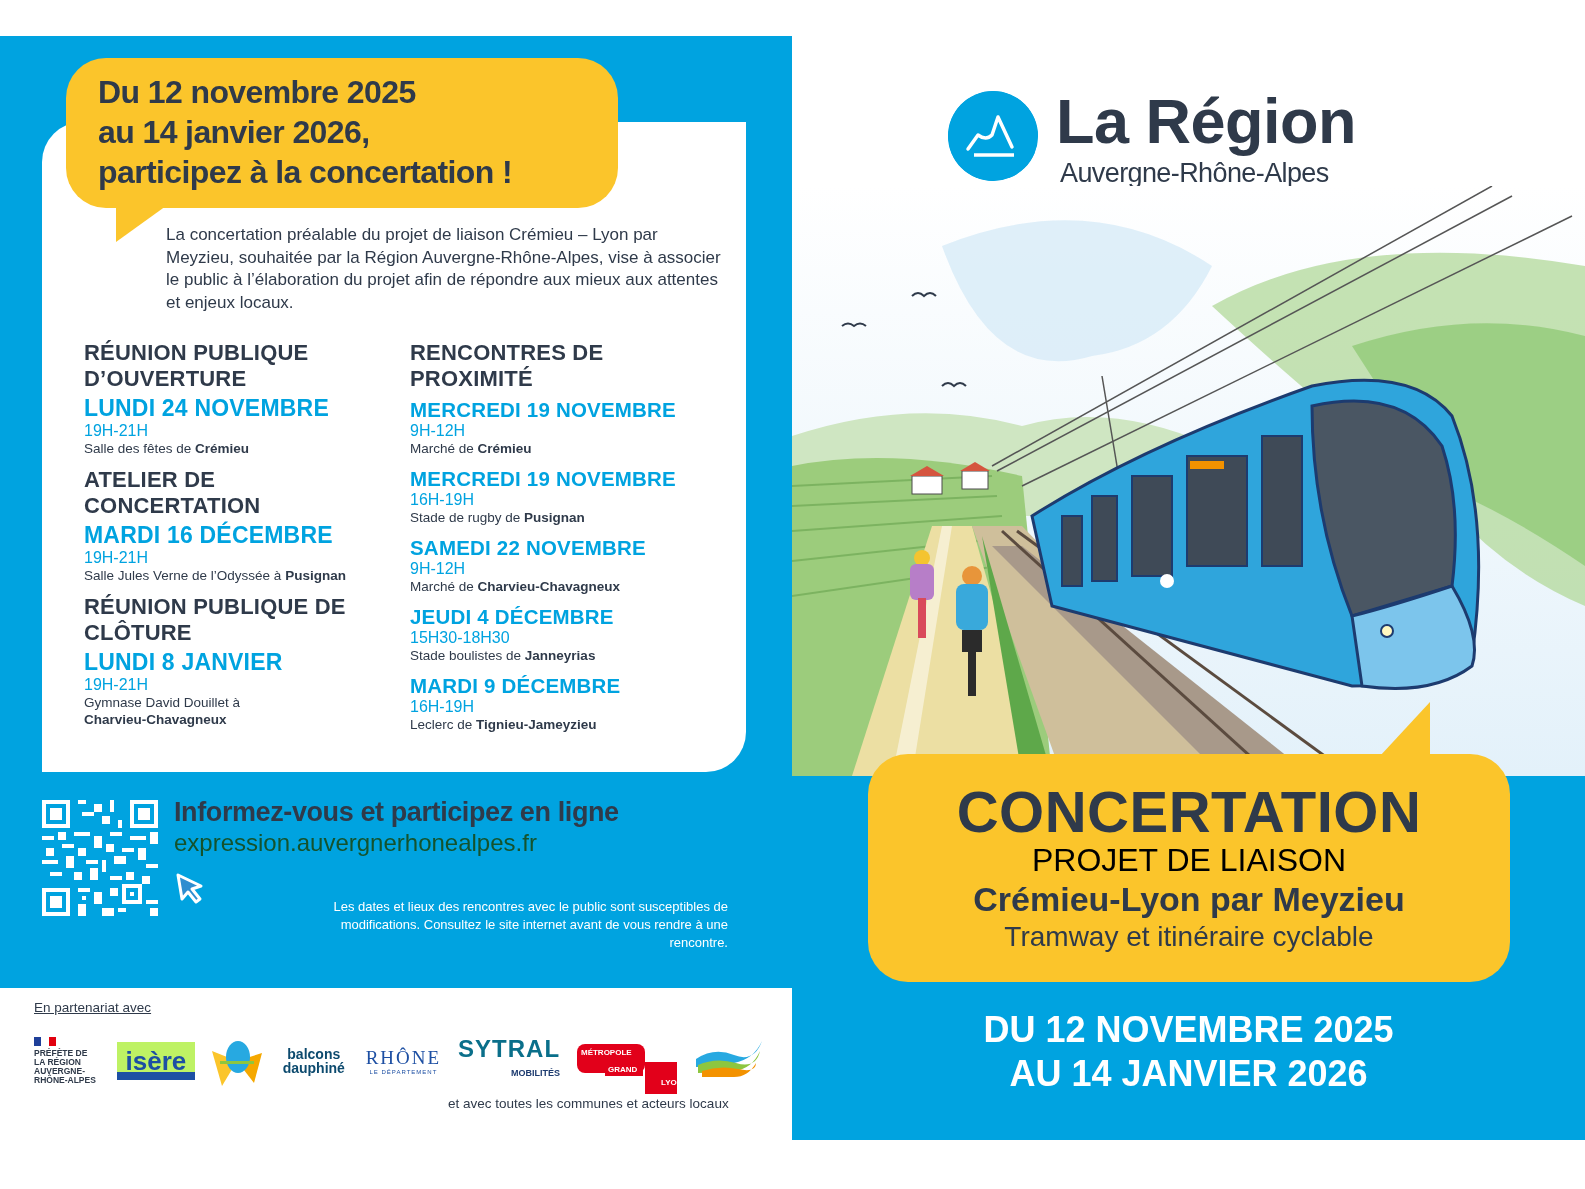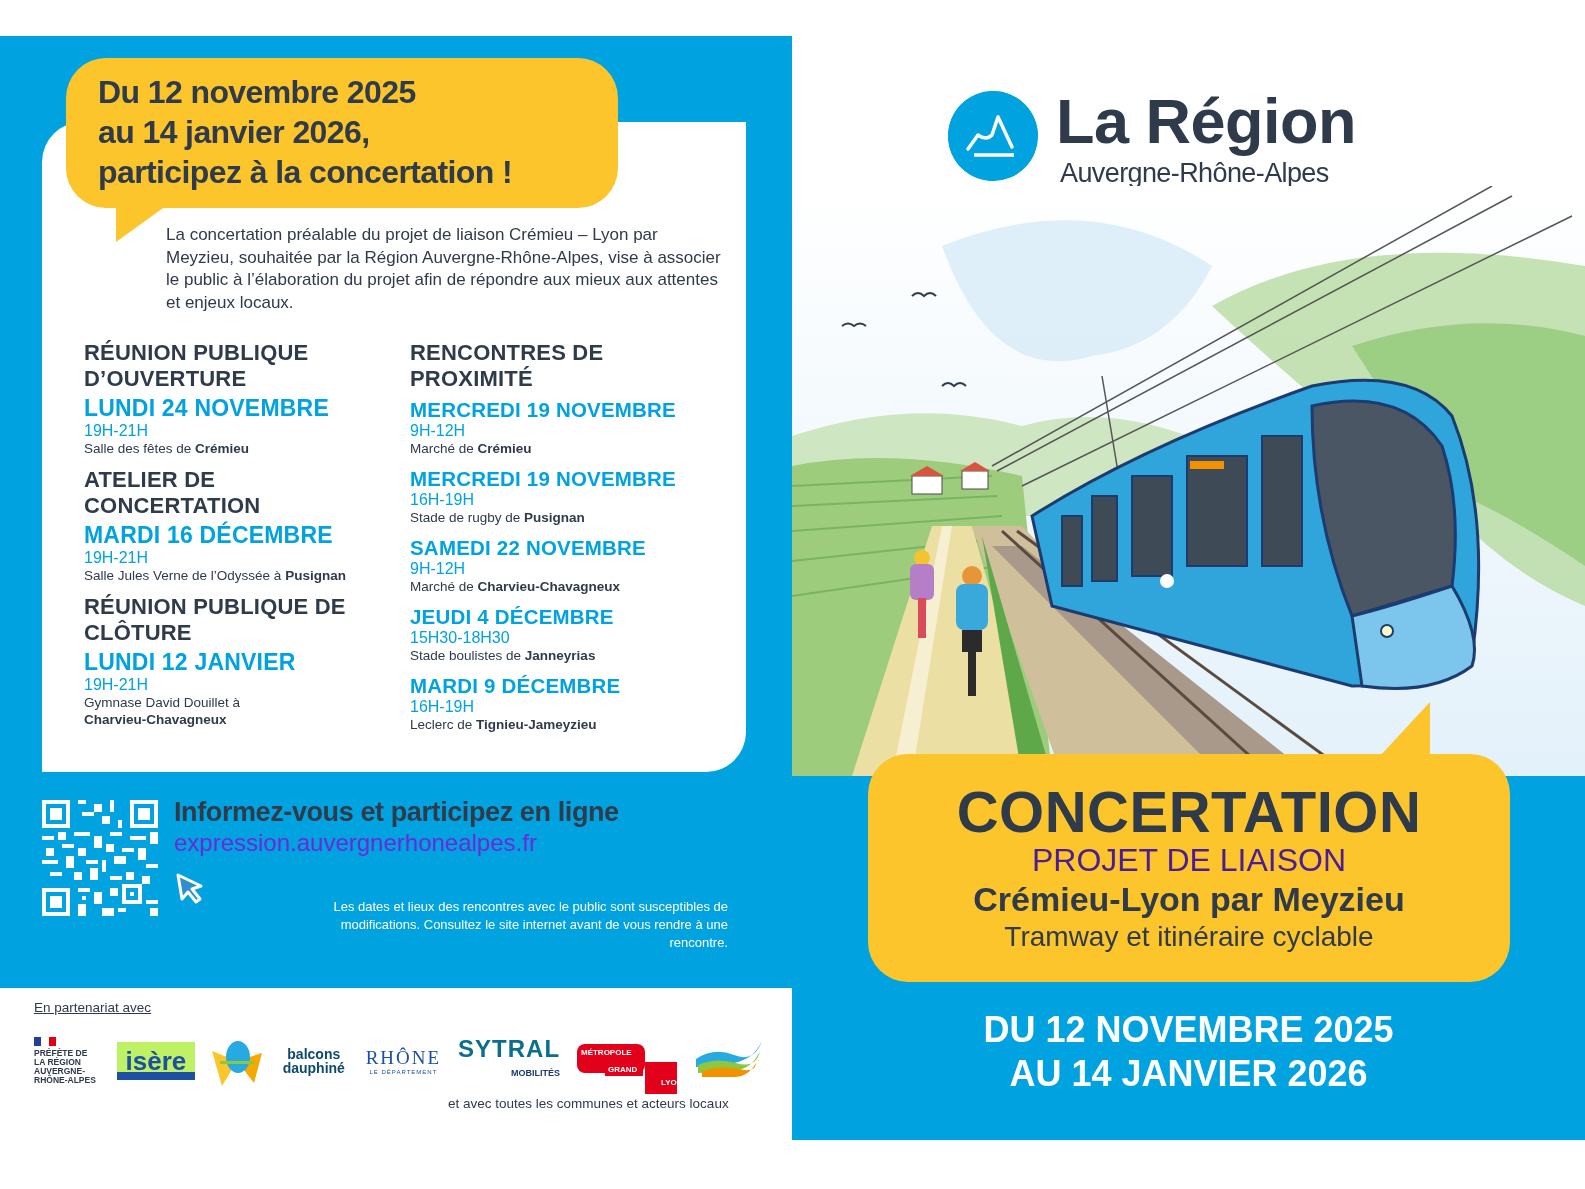--- a/index.html
+++ b/index.html
@@ -26,21 +26,21 @@
   .event-time { font-size: 16px; line-height: 18px; color: #00a3e0; }
   .event-place { font-size: 13.5px; line-height: 17px; color: #2f3a4a; }
   .event-place b { font-weight: bold; }
   .block { margin-bottom: 10px; }
   .col-right .block { margin-bottom: 10px; }
   .col-right .event-title { margin-bottom: 6px; }
 
   
   .qr { position: absolute; left: 42px; top: 800px; width: 116px; height: 116px; }
   .online-title { position: absolute; left: 174px; top: 796px; font-weight: bold; font-size: 27px; line-height: 32px; color: #2f3a4a; letter-spacing: -0.4px; white-space: nowrap; }
-  .online-url { position: absolute; left: 174px; top: 828px; font-size: 24px; line-height: 30px; color: #6d28d9; white-space: nowrap; }
+  .online-url { position: absolute; left: 174px; top: 828px; font-size: 24px; line-height: 30px; color: #14532d; white-space: nowrap; }
   .cursor-icon { position: absolute; left: 174px; top: 872px; width: 34px; height: 34px; }
   .disclaimer { position: absolute; right: 857px; top: 898px; width: 420px; text-align: right; font-size: 13px; line-height: 18px; color: #ffffff; }
 
   
   .partner-label { position: absolute; left: 34px; top: 1000px; font-size: 13.5px; color: #2f3a4a; text-decoration: underline; }
   .partners { position: absolute; left: 34px; top: 1026px; width: 730px; height: 70px; display: flex; align-items: center; justify-content: space-between; }
   .partner { display: flex; flex-direction: column; justify-content: center; align-items: center; }
   .p-prefet { align-items: flex-start; font-size: 8.5px; font-weight: bold; line-height: 9px; color: #2f3a4a; }
   .p-prefet .flag { width: 22px; height: 9px; background: linear-gradient(90deg,#1f3f99 33%,#ffffff 33% 66%,#e1000f 66%); margin-bottom: 3px; }
   .p-isere { width: 78px; height: 38px; background: #bef264; color: #1d4fa3; font-weight: bold; font-size: 26px; line-height: 28px; position: relative; text-align: center; }
@@ -64,21 +64,21 @@
   .logo { position: absolute; left: 156px; top: 55px; }
   .logo-circle { position: absolute; left: 0; top: 0; width: 90px; height: 90px; border-radius: 50%; background: #00a3e0; }
   .logo-title { position: absolute; left: 108px; top: -6px; font-weight: bold; font-size: 63px; line-height: 72px; color: #2f3a4a; white-space: nowrap; letter-spacing: -0.5px; }
   .logo-sub { position: absolute; left: 112px; top: 66px; font-size: 27px; line-height: 32px; color: #2f3a4a; white-space: nowrap; letter-spacing: -0.6px; }
 
   .illustration { position: absolute; left: 0; top: 150px; width: 793px; height: 590px; }
 
   .concert-bubble { position: absolute; left: 76px; top: 718px; width: 642px; height: 228px; background: #fbc52b; border-radius: 40px; text-align: center; }
   .concert-bubble .tail { position: absolute; right: 80px; top: -52px; width: 0; height: 0; border-left: 50px solid transparent; border-bottom: 54px solid #fbc52b; }
   .c-title { font-weight: bold; font-size: 58px; line-height: 60px; color: #2f3a4a; margin-top: 28px; letter-spacing: 0.5px; }
-  .c-sub1 { font-size: 32px; line-height: 36px; color: #4c1d95; }
+  .c-sub1 { font-size: 32px; line-height: 36px; color: #000000; }
   .c-sub2 { font-weight: bold; font-size: 34px; line-height: 42px; color: #2f3a4a; }
   .c-sub3 { font-size: 28px; line-height: 34px; color: #2f3a4a; }
 
   .dates-big { position: absolute; left: 0; top: 972px; width: 793px; text-align: center; color: #ffffff; font-weight: bold; font-size: 36px; line-height: 44px; }
 </style>
 </head>
 <body>
 
 <div class="left-panel"></div>
 <div class="left-white-bottom"></div>
@@ -102,21 +102,21 @@
     <div class="event-place"><span>Salle des fêtes de </span><b>Crémieu</b></div>
   </div>
   <div class="block">
     <div class="event-title" style="width:220px">ATELIER DE CONCERTATION</div>
     <div class="event-date">MARDI 16 DÉCEMBRE</div>
     <div class="event-time">19H-21H</div>
     <div class="event-place"><span>Salle Jules Verne de l’Odyssée à </span><b>Pusignan</b></div>
   </div>
   <div class="block">
     <div class="event-title" style="width:270px">RÉUNION PUBLIQUE DE CLÔTURE</div>
-    <div class="event-date">LUNDI 12 JANVIER</div>
+    <div class="event-date">LUNDI 8 JANVIER</div>
     <div class="event-time">19H-21H</div>
     <div class="event-place" style="width:180px"><span>Gymnase David Douillet à </span><b>Charvieu-Chavagneux</b></div>
   </div>
 </div>
 
 <div class="col col-right">
   <div class="event-title" style="width:200px">RENCONTRES DE PROXIMITÉ</div>
   <div class="block">
     <div class="event-date">MERCREDI 19 NOVEMBRE</div>
     <div class="event-time">9H-12H</div>

